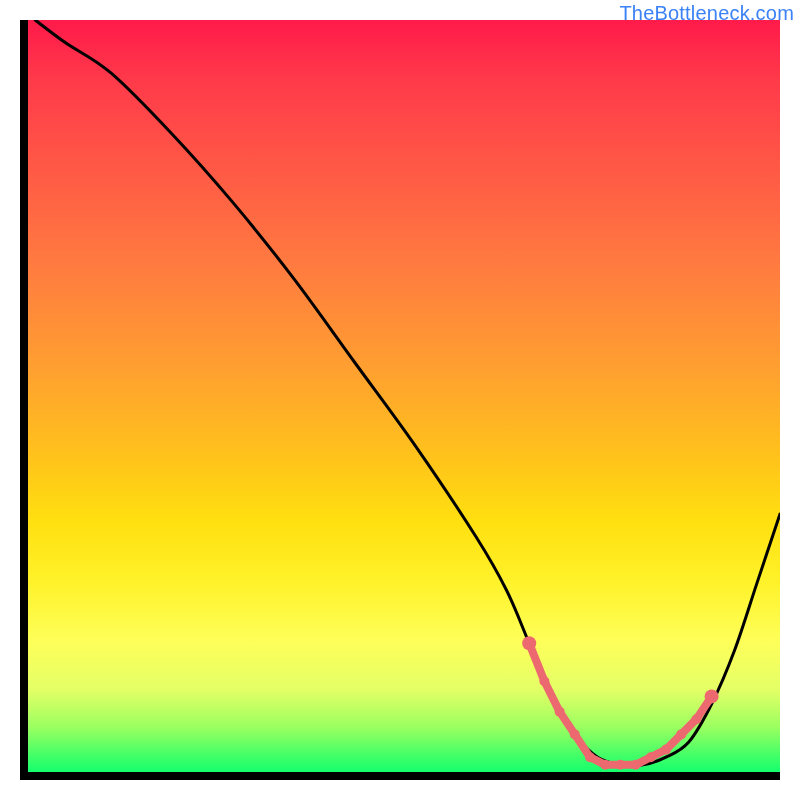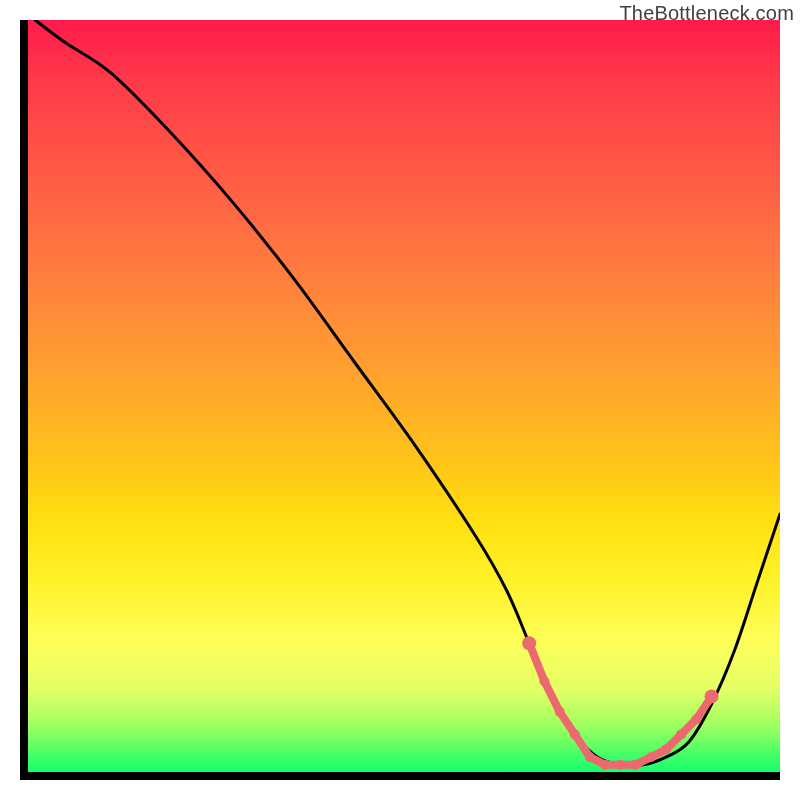--- a/index.html
+++ b/index.html
@@ -38,21 +38,21 @@
       #9cff60 93%,
       #3eff68 97%,
       #00ff70 100%
     );
   }
   .attribution {
     position: absolute;
     top: 2px;
     right: 6px;
     font-size: 20px;
-    color: #404040;
+    color: #3b82f6;
     font-weight: 400;
     white-space: nowrap;
     letter-spacing: 0.2px;
   }
   svg.curve {
     position: absolute;
     left: 0; top: 0; width: 100%; height: 100%;
   }
 </style>
 </head>

